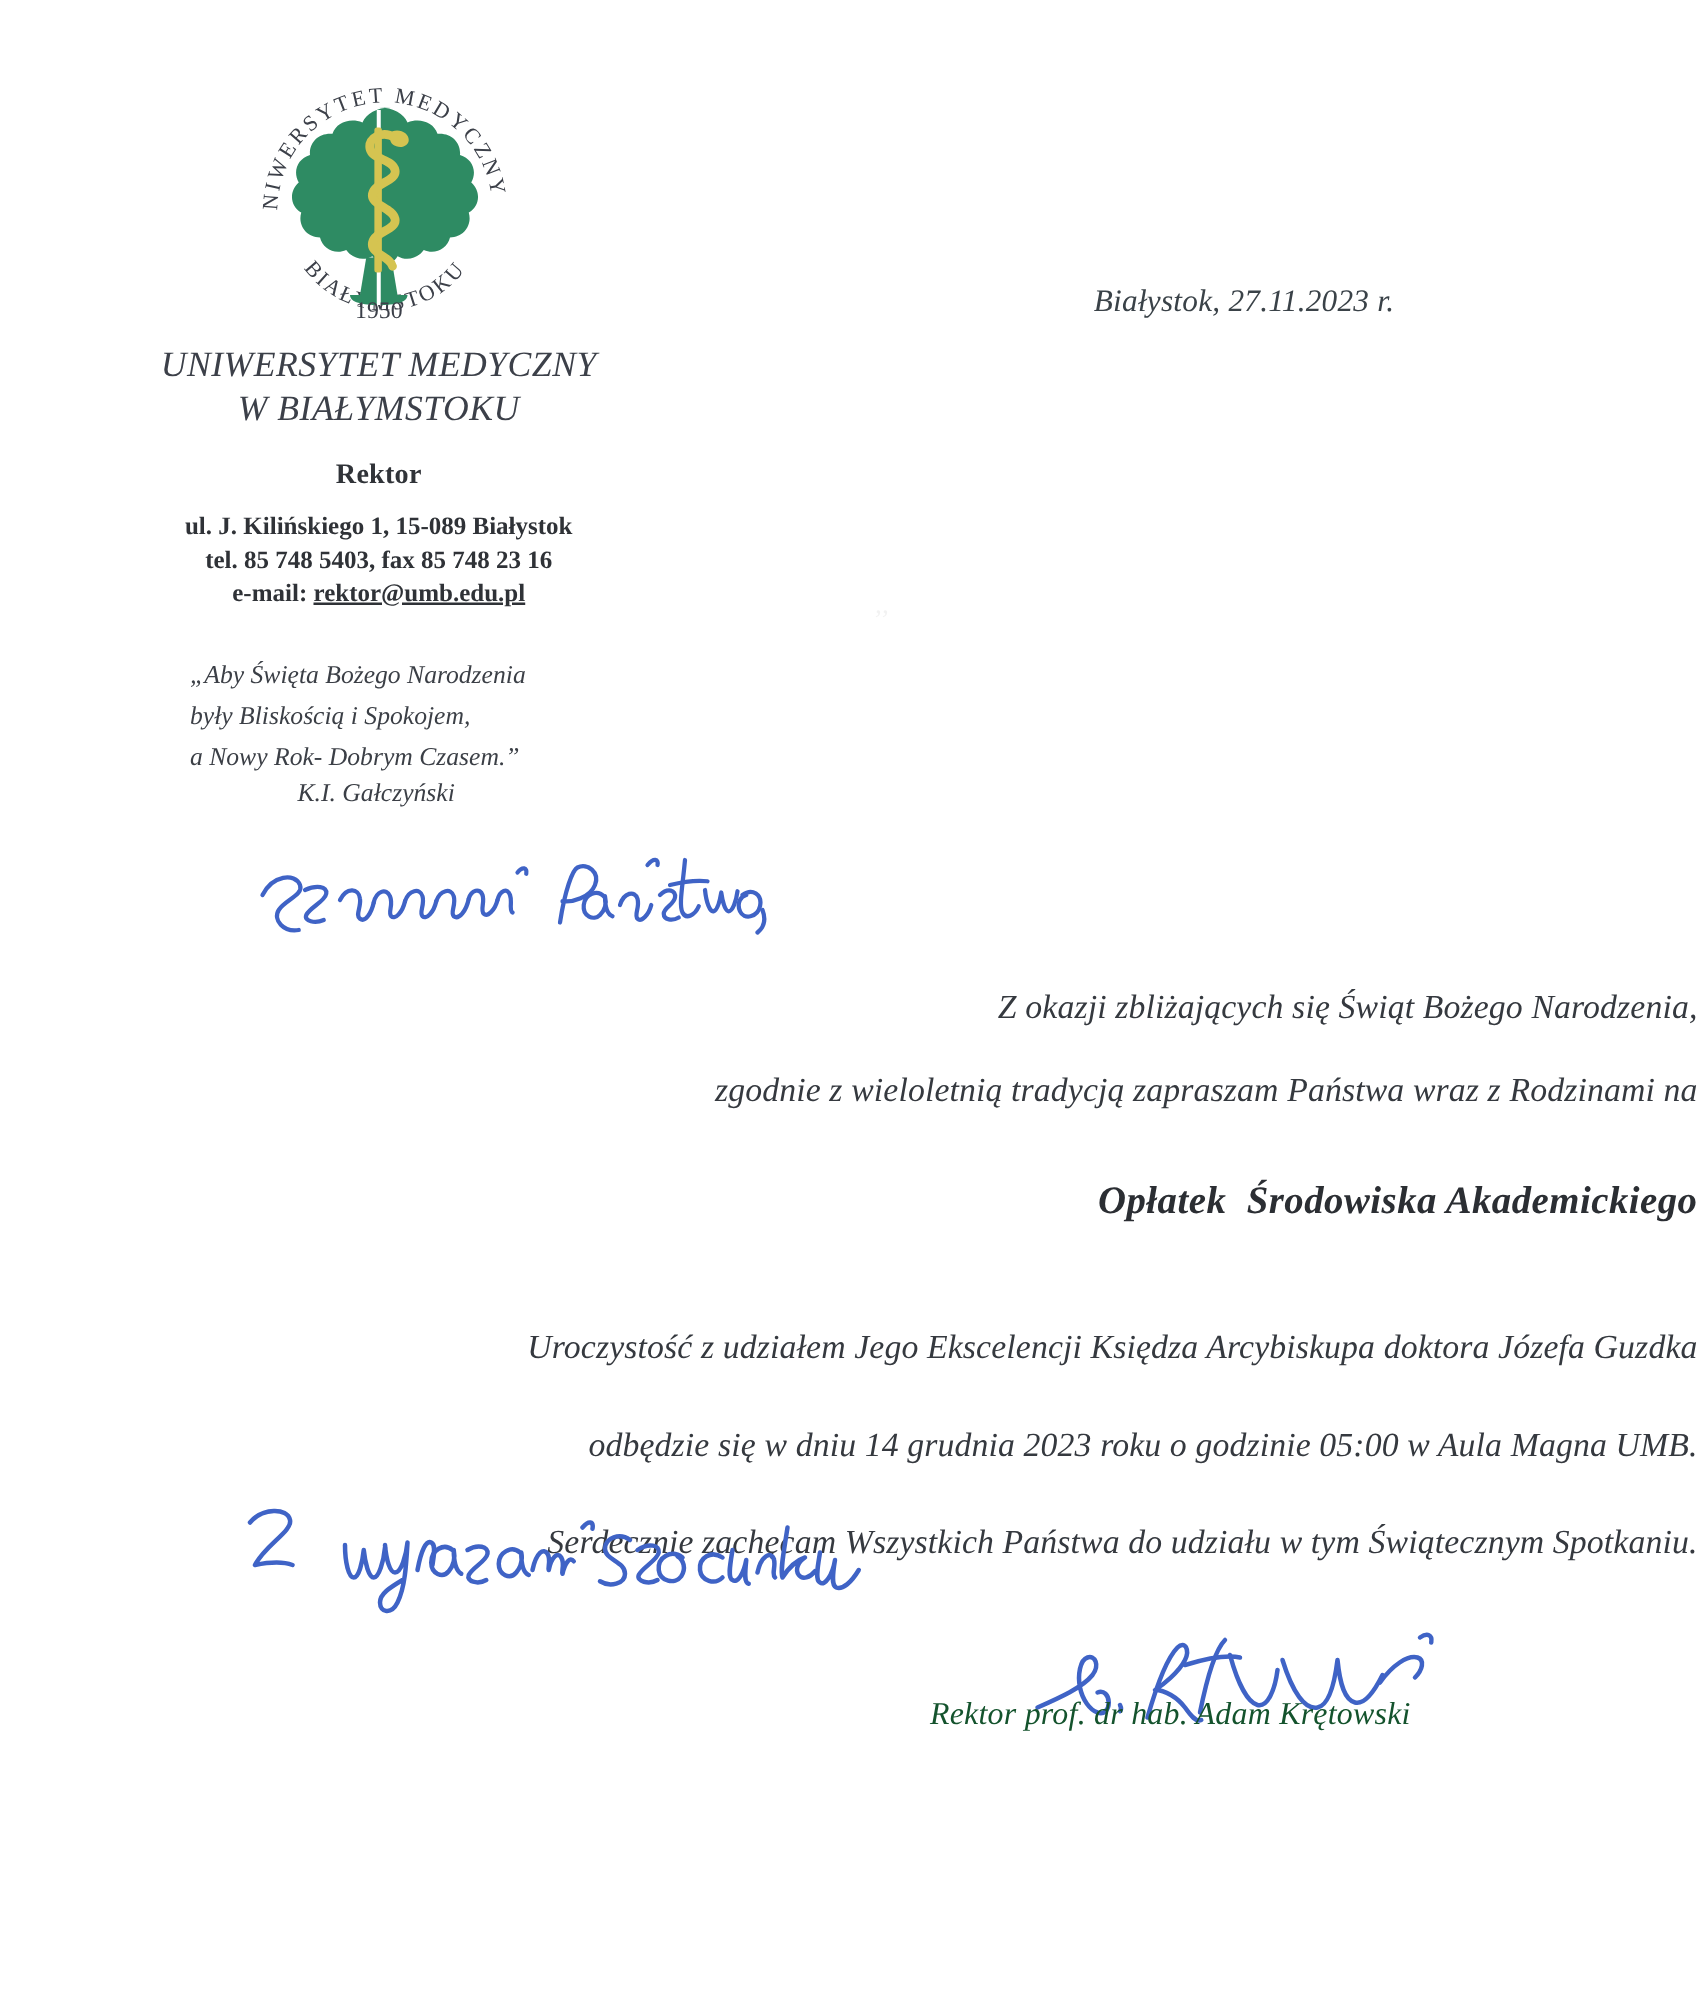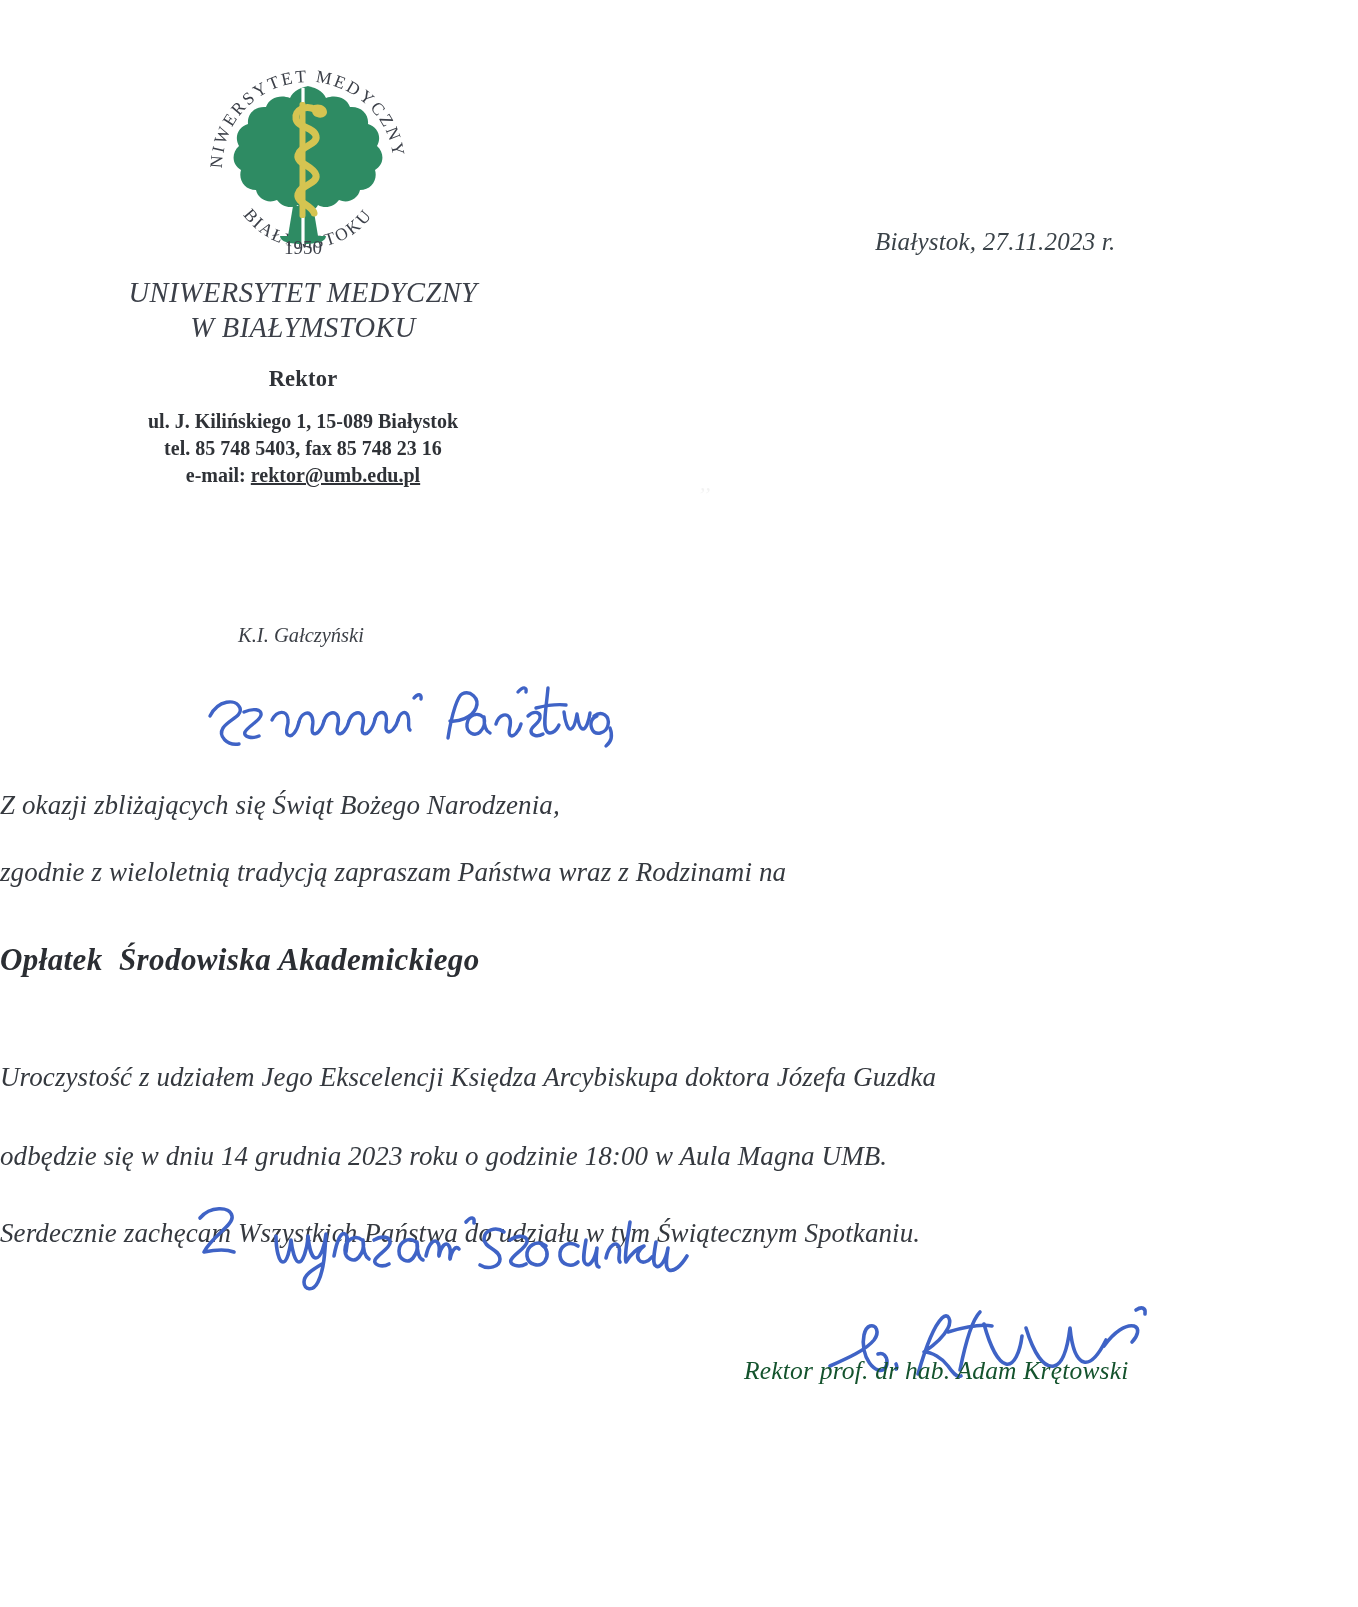--- a/index.html
+++ b/index.html
@@ -99,21 +99,21 @@
   .hw-closing    { left: 186px; top: 1188px; width: 540px; height: 108px; }
   .hw-signature  { left: 820px; top: 1288px; width: 330px; height: 96px; }
   .handwritten svg { display: block; width: 100%; height: 100%; overflow: visible; }
 
   
   .body-text {
     position: absolute;
     left: 0;
     top: 770px;
     width: 1358px;
-    text-align: left;
+    text-align: right;
   }
   .body-line {
     font-size: 27px;
     font-style: italic;
     color: #35393f;
     line-height: 1.0;
     letter-spacing: 0.1px;
   }
   .p1 { margin-top: 22px; }
   .p2 { margin-top: 40px; }
@@ -231,20 +231,23 @@
         <span class="label">e-mail:</span>
         <span class="email-addr">rektor@umb.edu.pl</span>
       </span>
     </div>
   </div>
 
   <div class="date-line">Białystok, 27.11.2023 r.</div>
 
   <div class="scan-speck">,,</div>
 
+  <div class="quote">„Aby Święta Bożego Narodzenia
+były Bliskością i Spokojem,
+a Nowy Rok- Dobrym Czasem.”</div>
   <div class="quote-author">K.I. Gałczyński</div>
 
   <div class="handwritten hw-salutation">
     <svg viewBox="0 0 420 86" xmlns="http://www.w3.org/2000/svg" fill="none" stroke="#3f63c6" stroke-width="3.4" stroke-linecap="round" stroke-linejoin="round">
       <title>Szanowni Państwo,</title>
 
       <path d="M14,44 c8,-16 26,-18 30,-8 c3,8 -12,12 -17,20 c-5,8 4,18 16,16"></path>
 
       <path d="M48,40 c9,-4 18,-3 17,3 c-1,6 -13,11 -16,17 c-2,5 7,7 14,4"></path>
 
@@ -276,21 +279,21 @@
 
       <path d="M414,56 c3,8 1,14 -4,18"></path>
     </svg>
   </div>
 
   <div class="body-text">
     <div class="body-line p1">Z okazji zbliżających się Świąt Bożego Narodzenia,</div>
     <div class="body-line p2">zgodnie z wieloletnią tradycją zapraszam Państwa wraz z Rodzinami na</div>
     <div class="event-title">Opłatek  Środowiska Akademickiego</div>
     <div class="body-line p3">Uroczystość z udziałem Jego Ekscelencji Księdza Arcybiskupa doktora Józefa Guzdka</div>
-    <div class="body-line p4">odbędzie się w dniu 14 grudnia 2023 roku o godzinie 18:00 w Aula Magna UMB.</div>
+    <div class="body-line p4">odbędzie się w dniu 14 grudnia 2023 roku o godzinie 05:00 w Aula Magna UMB.</div>
     <div class="body-line p5">Serdecznie zachęcam Wszystkich Państwa do udziału w tym Świątecznym Spotkaniu.</div>
   </div>
 
   <div class="handwritten hw-closing">
     <svg viewBox="0 0 540 108" xmlns="http://www.w3.org/2000/svg" fill="none" stroke="#3f63c6" stroke-width="3.6" stroke-linecap="round" stroke-linejoin="round">
       <title>Z wyrazami szacunku</title>
 
       <path d="M14,30 c10,-12 30,-12 32,-2 c2,9 -20,20 -28,36 c10,-2 22,-3 30,0"></path>
 
       <path d="M90,48 c0,14 3,26 7,26 c4,0 7,-12 8,-22 c1,10 4,22 8,22 c4,0 8,-13 9,-24"></path>

